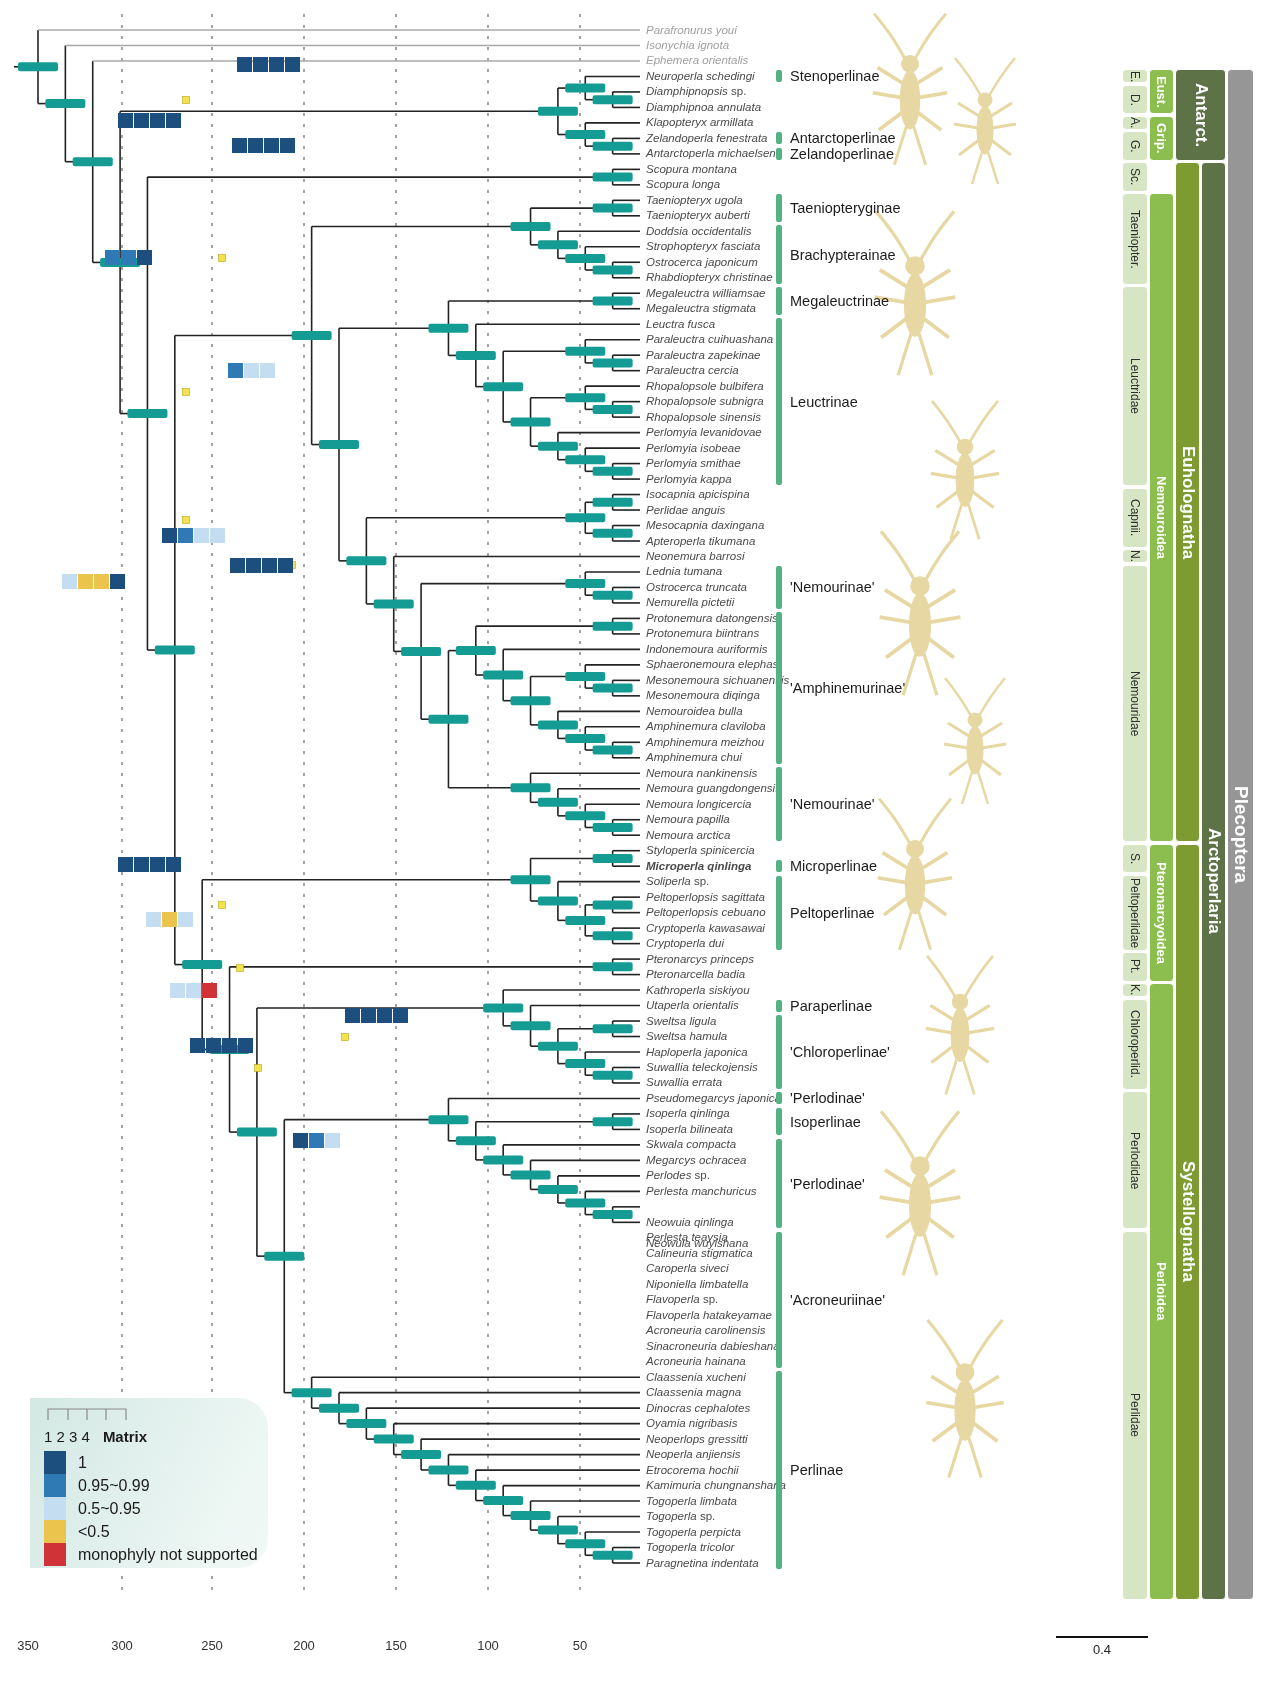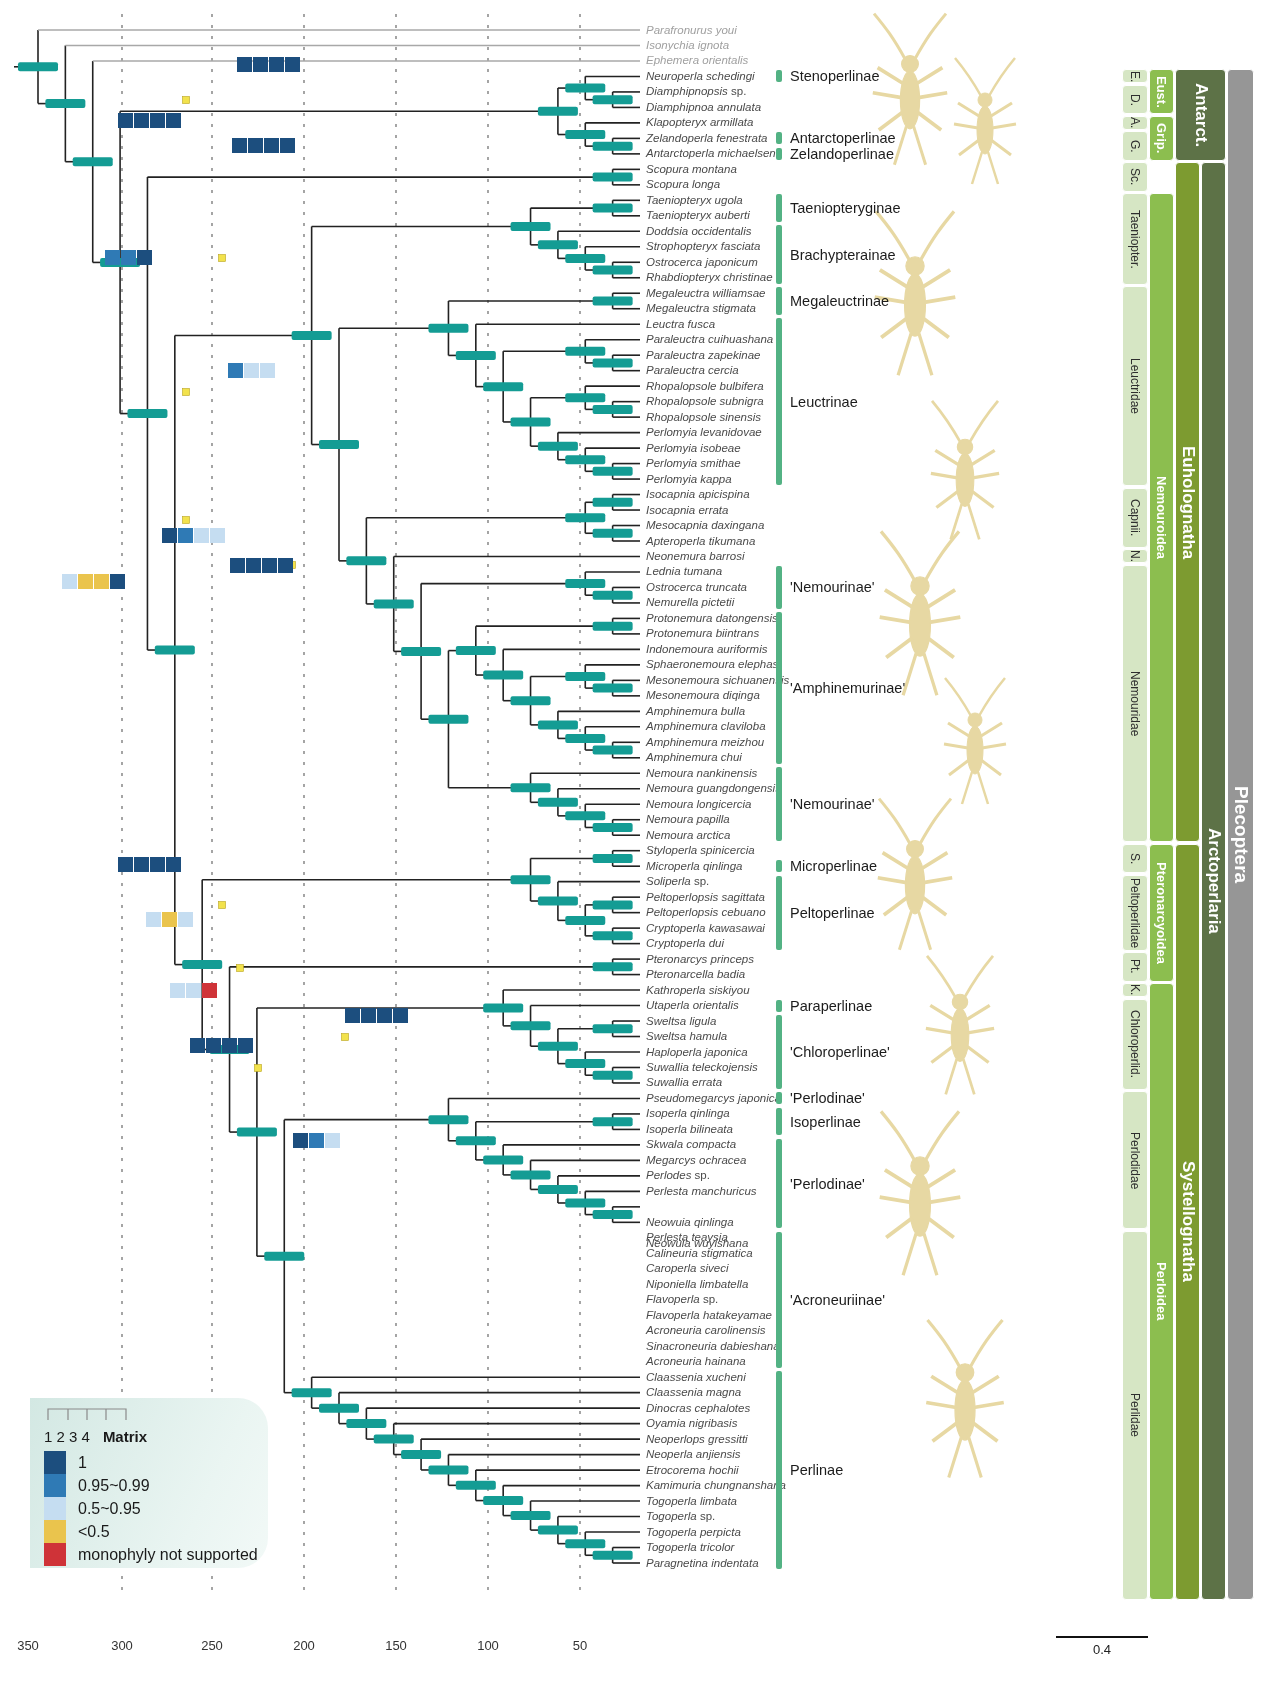--- a/index.html
+++ b/index.html
@@ -478,44 +478,44 @@
       <div class="tip-label" style="left: 646px; top: 347.682px;">Paraleuctra zapekinae</div>
       <div class="tip-label" style="left: 646px; top: 363.167px;">Paraleuctra cercia</div>
       <div class="tip-label" style="left: 646px; top: 378.652px;">Rhopalopsole bulbifera</div>
       <div class="tip-label" style="left: 646px; top: 394.136px;">Rhopalopsole subnigra</div>
       <div class="tip-label" style="left: 646px; top: 409.621px;">Rhopalopsole sinensis</div>
       <div class="tip-label" style="left: 646px; top: 425.106px;">Perlomyia levanidovae</div>
       <div class="tip-label" style="left: 646px; top: 440.591px;">Perlomyia isobeae</div>
       <div class="tip-label" style="left: 646px; top: 456.076px;">Perlomyia smithae</div>
       <div class="tip-label" style="left: 646px; top: 471.561px;">Perlomyia kappa</div>
       <div class="tip-label" style="left: 646px; top: 487.045px;">Isocapnia apicispina</div>
-      <div class="tip-label" style="left: 646px; top: 502.53px;">Isocapnia errata</div>
+      <div class="tip-label" style="left: 646px; top: 502.53px;">Perlidae anguis</div>
       <div class="tip-label" style="left: 646px; top: 518.015px;">Mesocapnia daxingana</div>
       <div class="tip-label" style="left: 646px; top: 533.5px;">Apteroperla tikumana</div>
       <div class="tip-label" style="left: 646px; top: 548.985px;">Neonemura barrosi</div>
       <div class="tip-label" style="left: 646px; top: 564.47px;">Lednia tumana</div>
       <div class="tip-label" style="left: 646px; top: 579.955px;">Ostrocerca truncata</div>
       <div class="tip-label" style="left: 646px; top: 595.439px;">Nemurella pictetii</div>
       <div class="tip-label" style="left: 646px; top: 610.924px;">Protonemura datongensis</div>
       <div class="tip-label" style="left: 646px; top: 626.409px;">Protonemura biintrans</div>
       <div class="tip-label" style="left: 646px; top: 641.894px;">Indonemoura auriformis</div>
       <div class="tip-label" style="left: 646px; top: 657.379px;">Sphaeronemoura elephas</div>
       <div class="tip-label" style="left: 646px; top: 672.864px;">Mesonemoura sichuanensis</div>
       <div class="tip-label" style="left: 646px; top: 688.348px;">Mesonemoura diqinga</div>
-      <div class="tip-label" style="left: 646px; top: 703.833px;">Amphinemura bulla</div>
+      <div class="tip-label" style="left: 646px; top: 703.833px;">Nemouroidea bulla</div>
       <div class="tip-label" style="left: 646px; top: 719.318px;">Amphinemura claviloba</div>
       <div class="tip-label" style="left: 646px; top: 734.803px;">Amphinemura meizhou</div>
       <div class="tip-label" style="left: 646px; top: 750.288px;">Amphinemura chui</div>
       <div class="tip-label" style="left: 646px; top: 765.773px;">Nemoura nankinensis</div>
       <div class="tip-label" style="left: 646px; top: 781.258px;">Nemoura guangdongensis</div>
       <div class="tip-label" style="left: 646px; top: 796.742px;">Nemoura longicercia</div>
       <div class="tip-label" style="left: 646px; top: 812.227px;">Nemoura papilla</div>
       <div class="tip-label" style="left: 646px; top: 827.712px;">Nemoura arctica</div>
       <div class="tip-label" style="left: 646px; top: 843.197px;">Styloperla spinicercia</div>
-      <div class="tip-label" style="left: 646px; top: 858.682px;">Microperla qinlinga</div>
+      <div class="tip-label" style="left: 646px; top: 858.682px; font-weight: bold;">Microperla qinlinga</div>
       <div class="tip-label" style="left: 646px; top: 874.167px;"><span>Soliperla</span><span class="rm"> sp.</span></div>
       <div class="tip-label" style="left: 646px; top: 889.652px;">Peltoperlopsis sagittata</div>
       <div class="tip-label" style="left: 646px; top: 905.136px;">Peltoperlopsis cebuano</div>
       <div class="tip-label" style="left: 646px; top: 920.621px;">Cryptoperla kawasawai</div>
       <div class="tip-label" style="left: 646px; top: 936.106px;">Cryptoperla dui</div>
       <div class="tip-label" style="left: 646px; top: 951.591px;">Pteronarcys princeps</div>
       <div class="tip-label" style="left: 646px; top: 967.076px;">Pteronarcella badia</div>
       <div class="tip-label" style="left: 646px; top: 982.561px;">Kathroperla siskiyou</div>
       <div class="tip-label" style="left: 646px; top: 998.045px;">Utaperla orientalis</div>
       <div class="tip-label" style="left: 646px; top: 1013.53px;">Sweltsa ligula</div>

